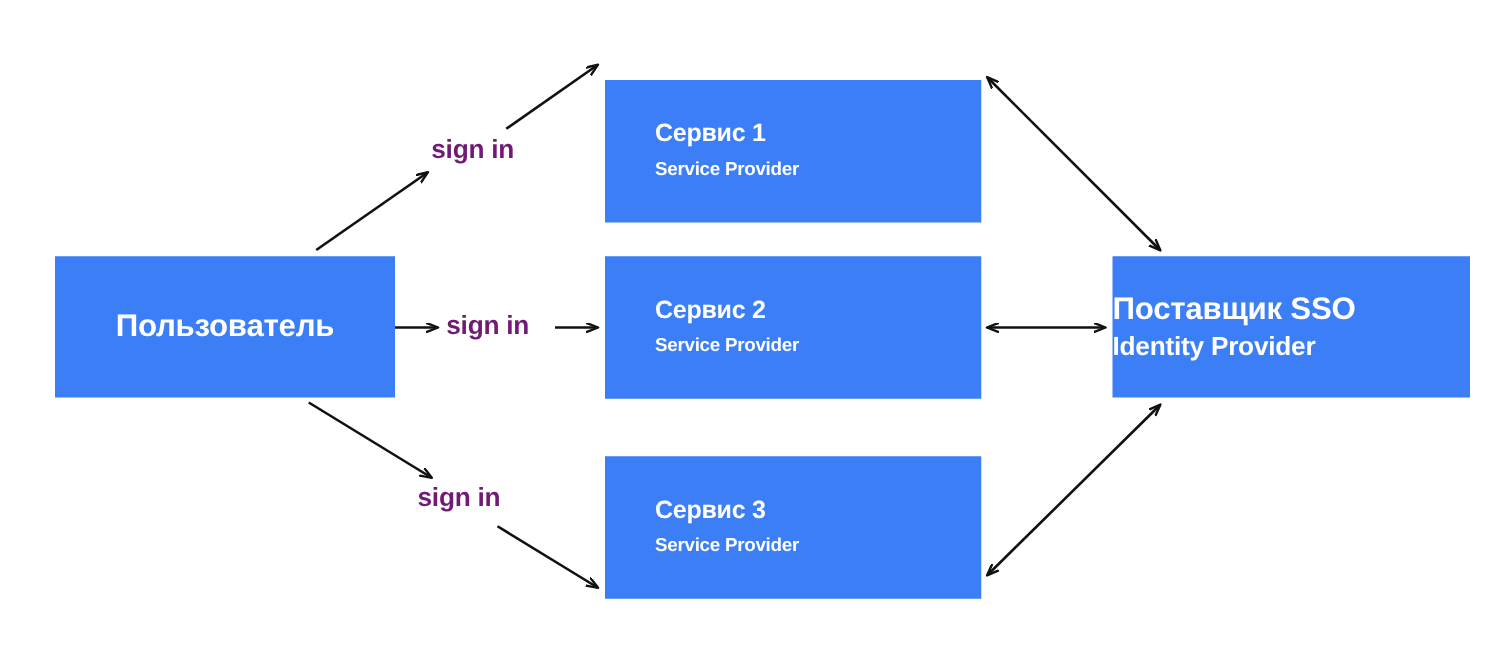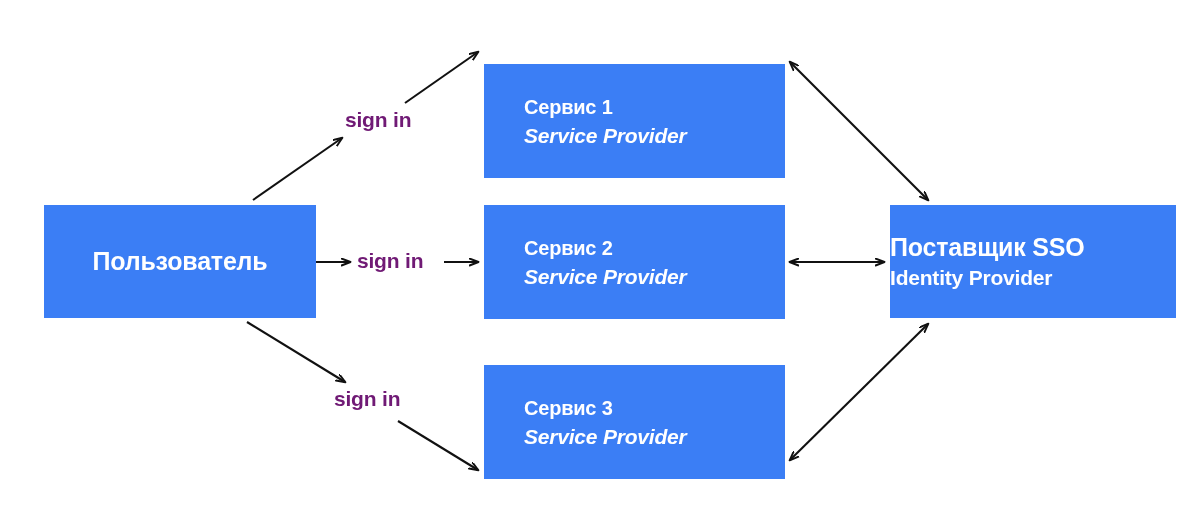--- a/index.html
+++ b/index.html
@@ -49,23 +49,22 @@
     left: 484px;
     width: 301px;
     height: 114px;
     padding-left: 40px;
   }
   .node-service .line1 {
     font-size: 20px;
     line-height: 28px;
   }
   .node-service .line2 {
-    font-size: 21px;
+    font-size: 15px;
     line-height: 29px;
-    font-style: italic;
   }
   #node-service-1 { top: 20px; margin-top: 44px; }
   #node-service-2 { top: 205px; }
   #node-service-3 { top: 365px; }
   
   #node-sso {
     left: 890px;
     top: 205px;
     width: 286px;
     height: 113px;

